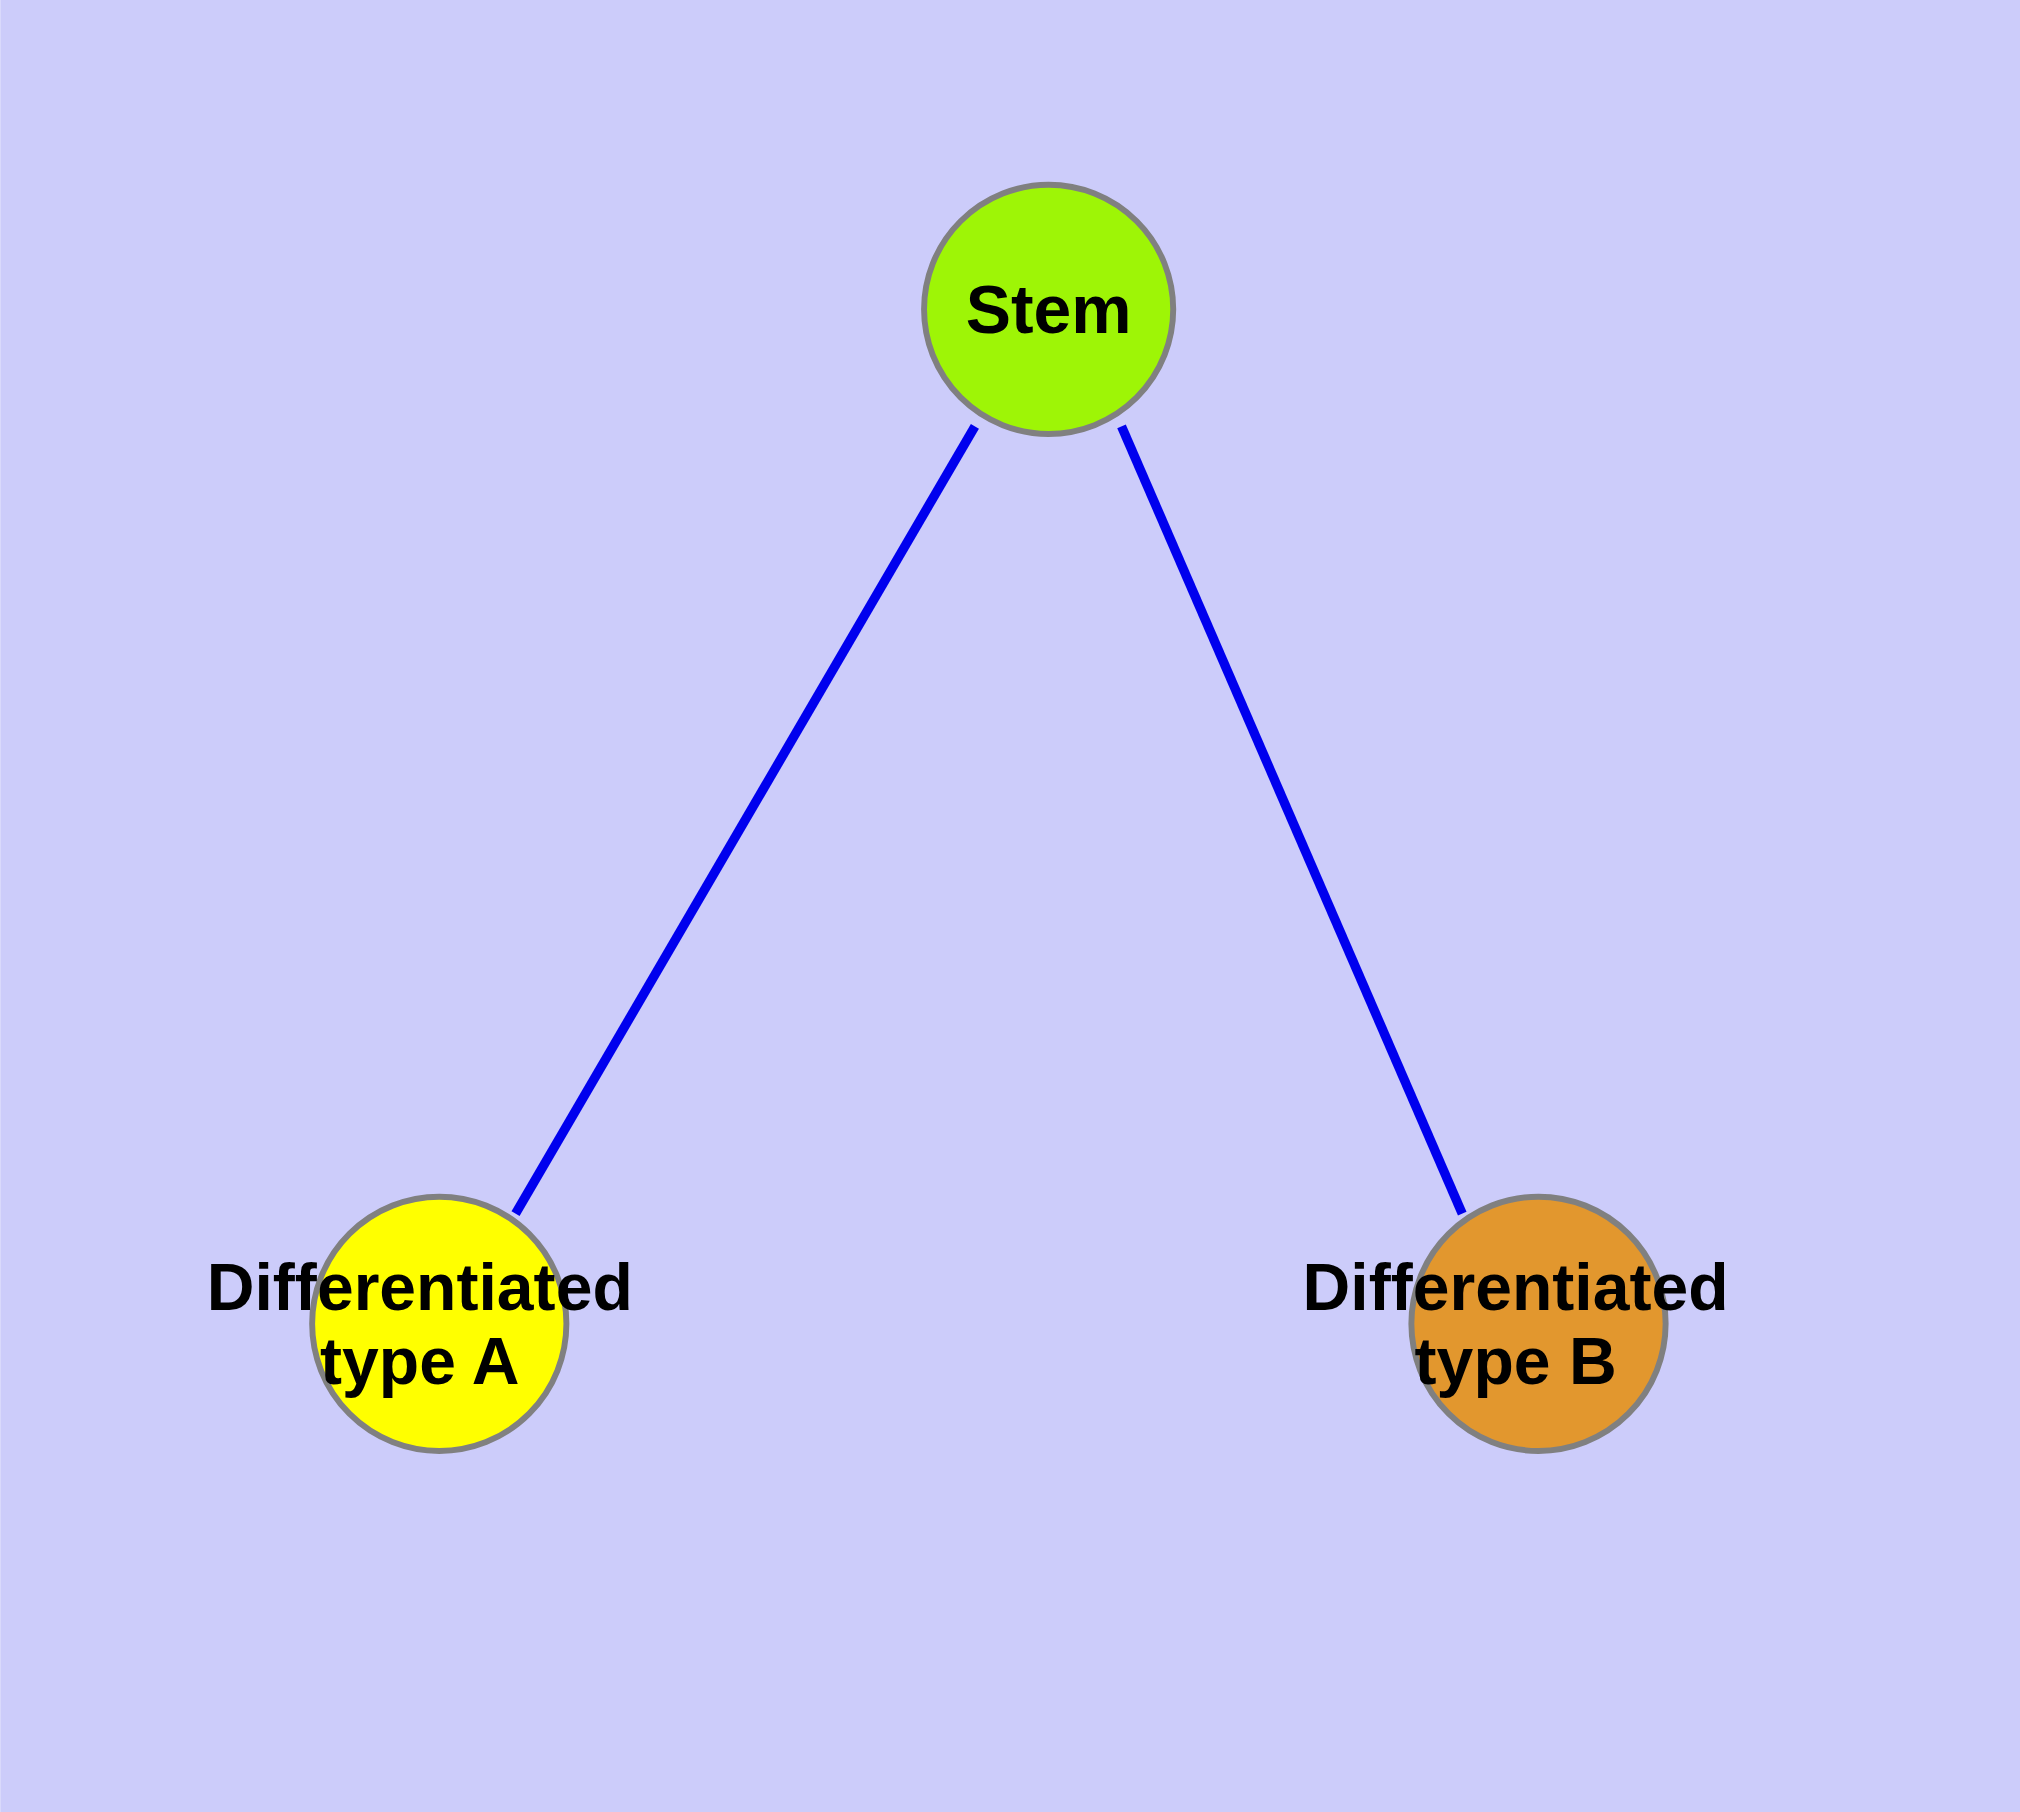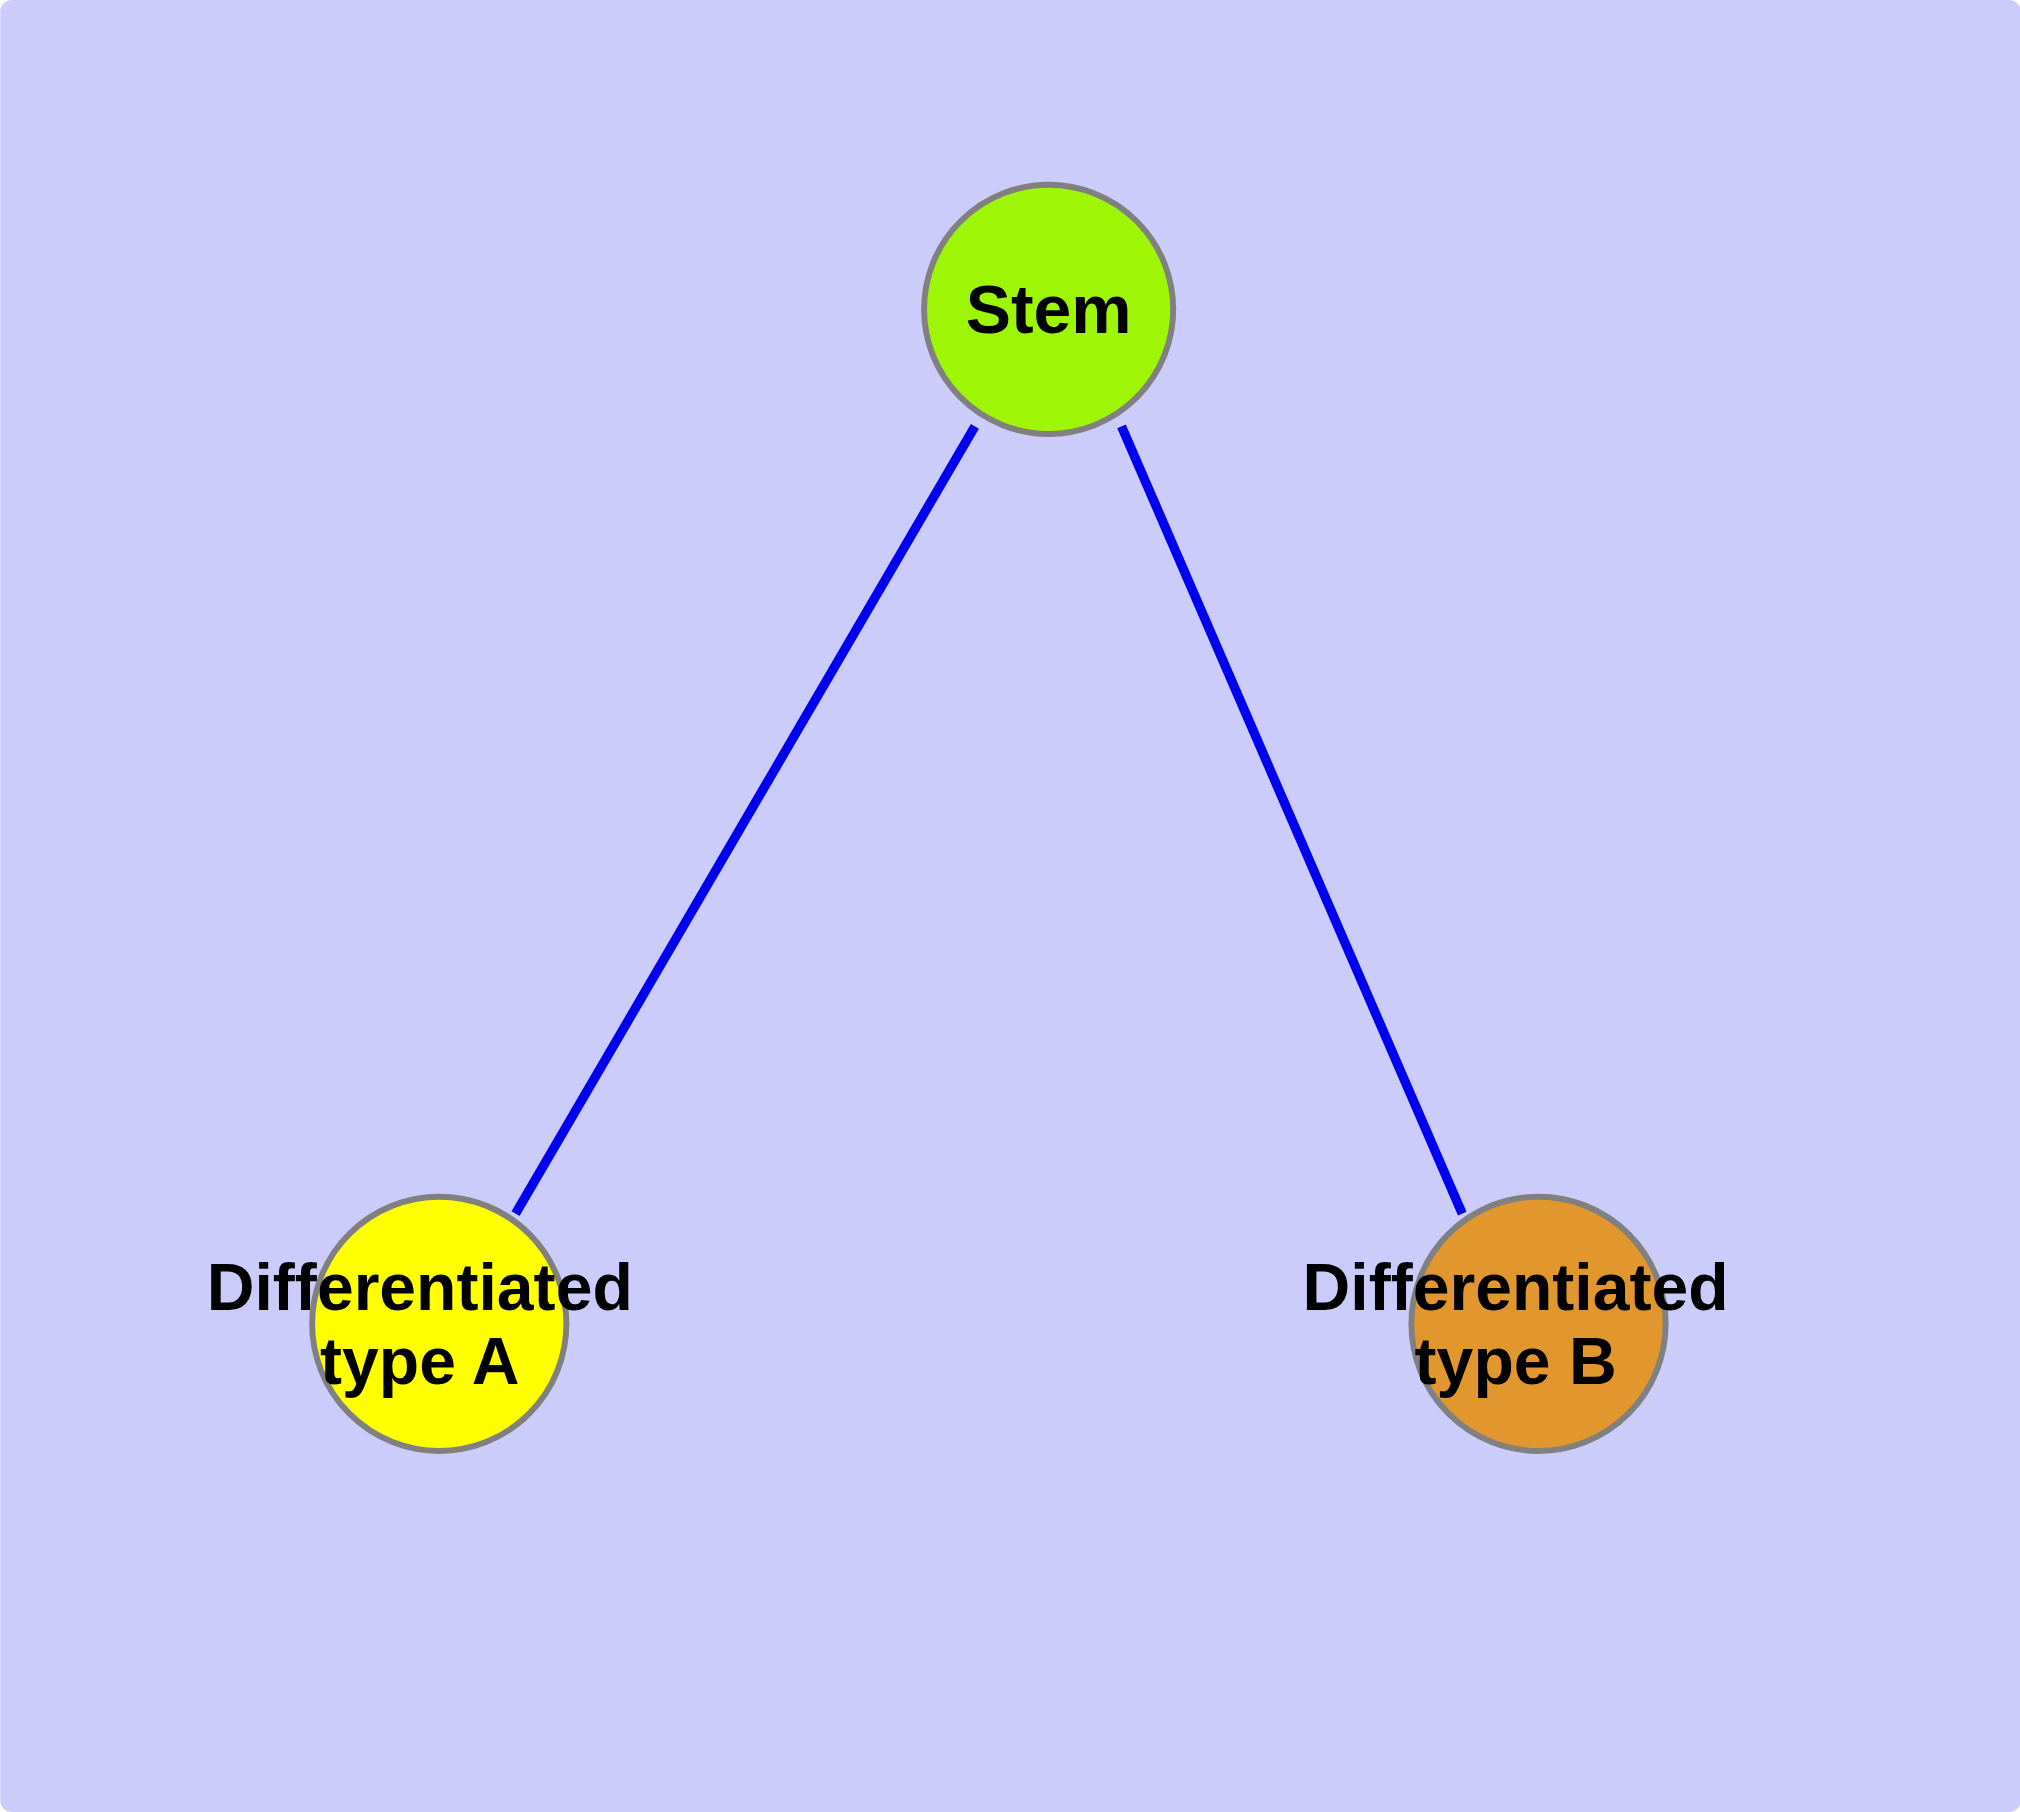--- a/index.html
+++ b/index.html
@@ -37,21 +37,21 @@
   }
   .label-line {
     font-family: "Liberation Sans", sans-serif;
     font-weight: bold;
     fill: #000000;
   }
 </style>
 </head>
 <body>
 
-<div id="canvas" style="width: 2021px; height: 1812px; border-radius: 12px;">
+<div id="canvas" style="width: 2021px; height: 1812px;">
   <svg id="graph-svg" viewBox="0 0 2384 2138" xmlns="http://www.w3.org/2000/svg" style="width: 2021px; height: 1812px;">
 
     <rect id="bg-rect" x="0" y="0" width="2384" height="2138" fill="#ccccfa"></rect>
 
     <g id="edges-group">
       <line class="edge-line" id="edge-0" x1="1150" y1="503" x2="608" y2="1432" stroke="#0000ee" stroke-width="11"></line>
       <line class="edge-line" id="edge-1" x1="1323" y1="503" x2="1725" y2="1432" stroke="#0000ee" stroke-width="11"></line>
     </g>
 
     <g id="nodes-group">

